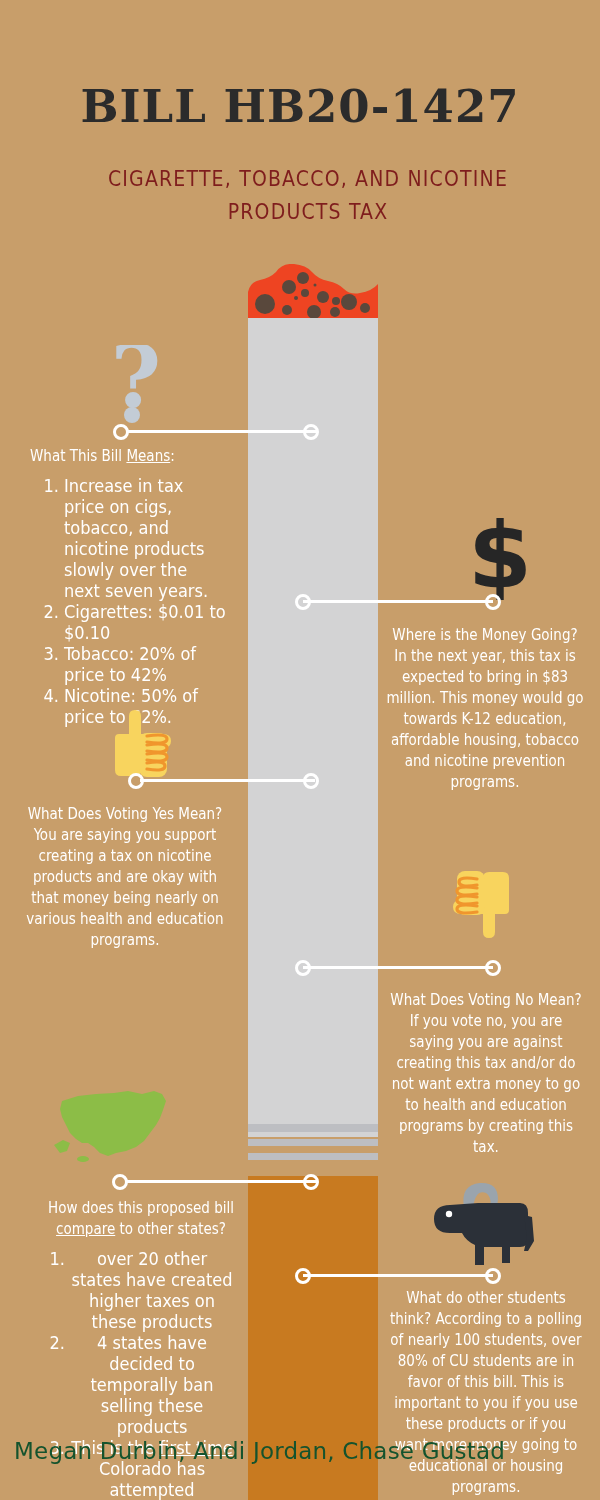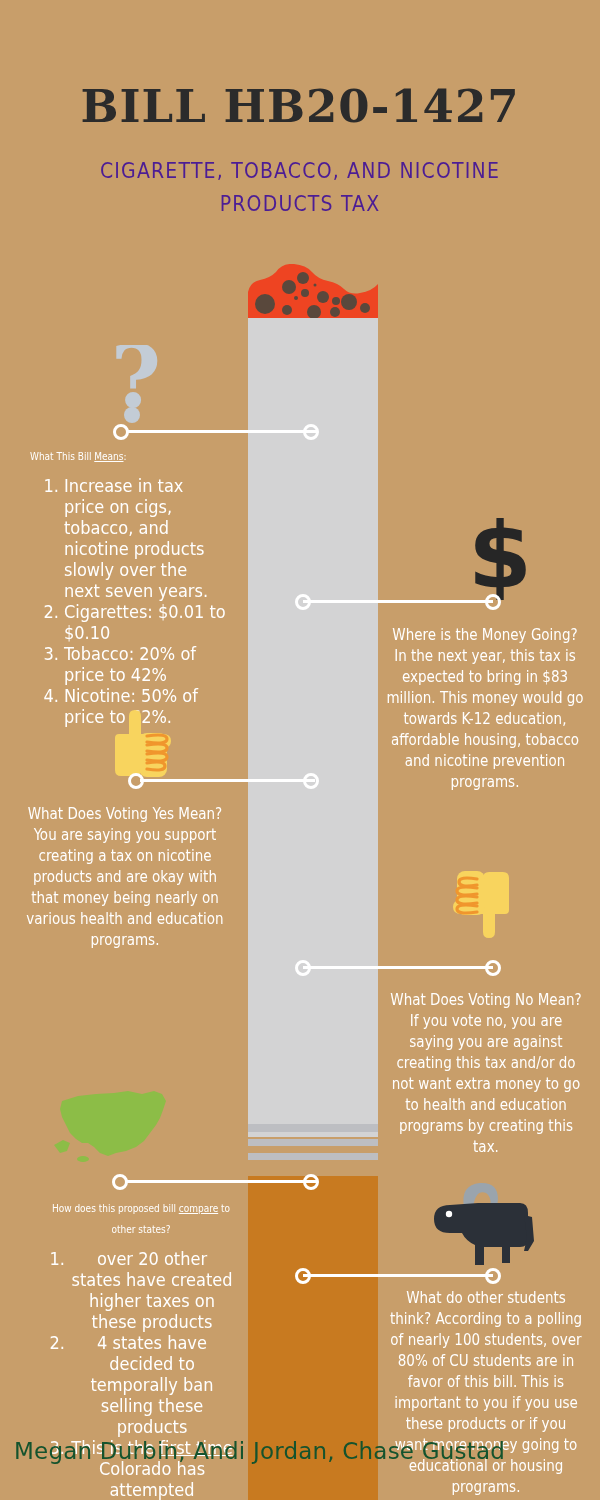--- a/index.html
+++ b/index.html
@@ -79,32 +79,32 @@
   }
   .subtitle {
     position: absolute;
     left: 70px;
     top: 155px;
     width: 460px;
     text-align: center;
     font-size: 21px;
     letter-spacing: 1.2px;
     line-height: 33px;
-    color: #4c1d95;
-    margin: 0;
+    color: #7f1d1d;
+    margin: 8px;
   }
 
   
   .block {
     position: absolute;
     color: #ffffff;
   }
   .blk-head {
     margin: 0 0 1px 0;
-    font-size: 10px;
+    font-size: 15px;
     line-height: 21px;
     font-weight: normal;
   }
   .blk-p {
     margin: 0;
     font-size: 15px;
     line-height: 21px;
   }
   ol.numlist {
     margin: 8px;

